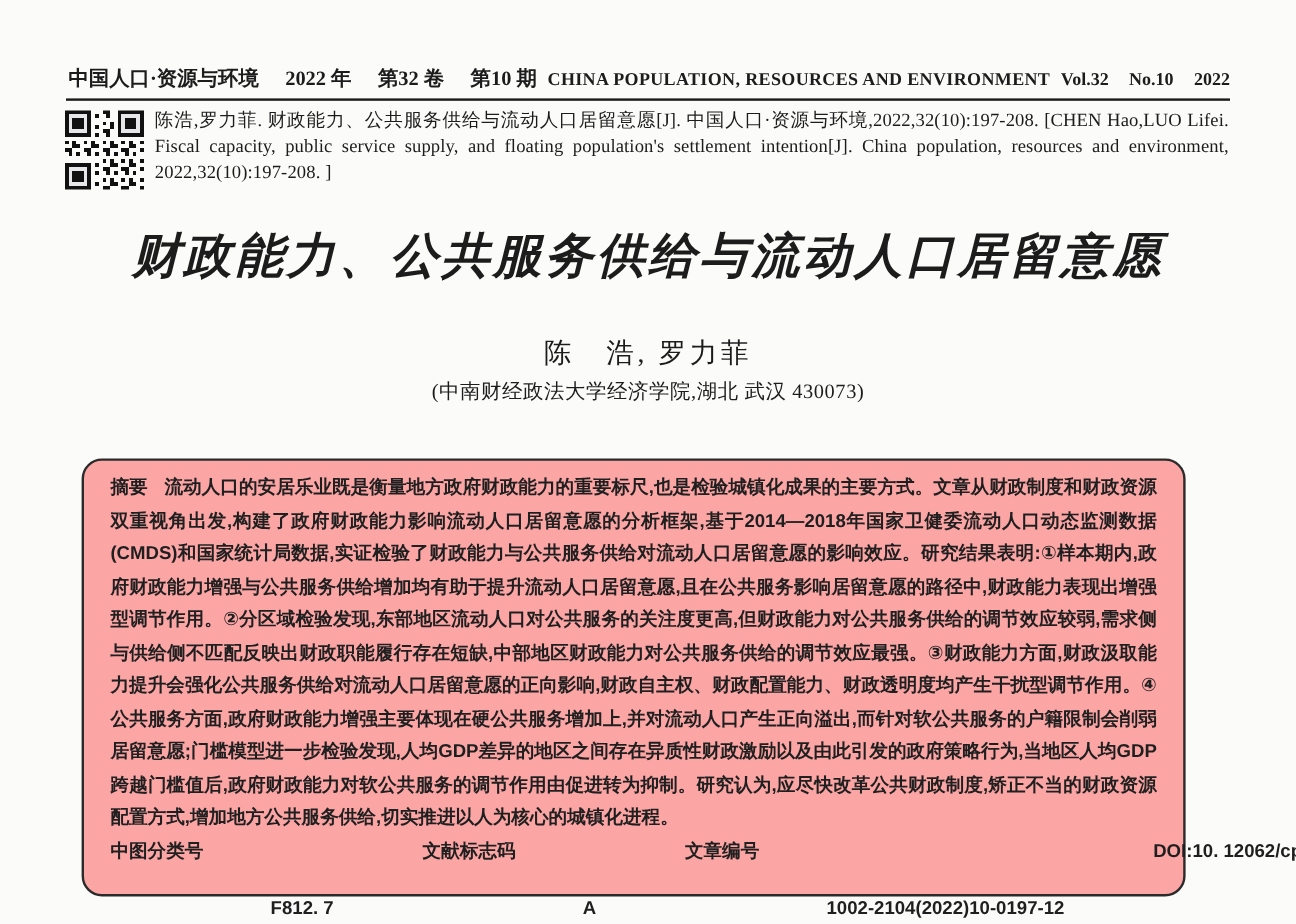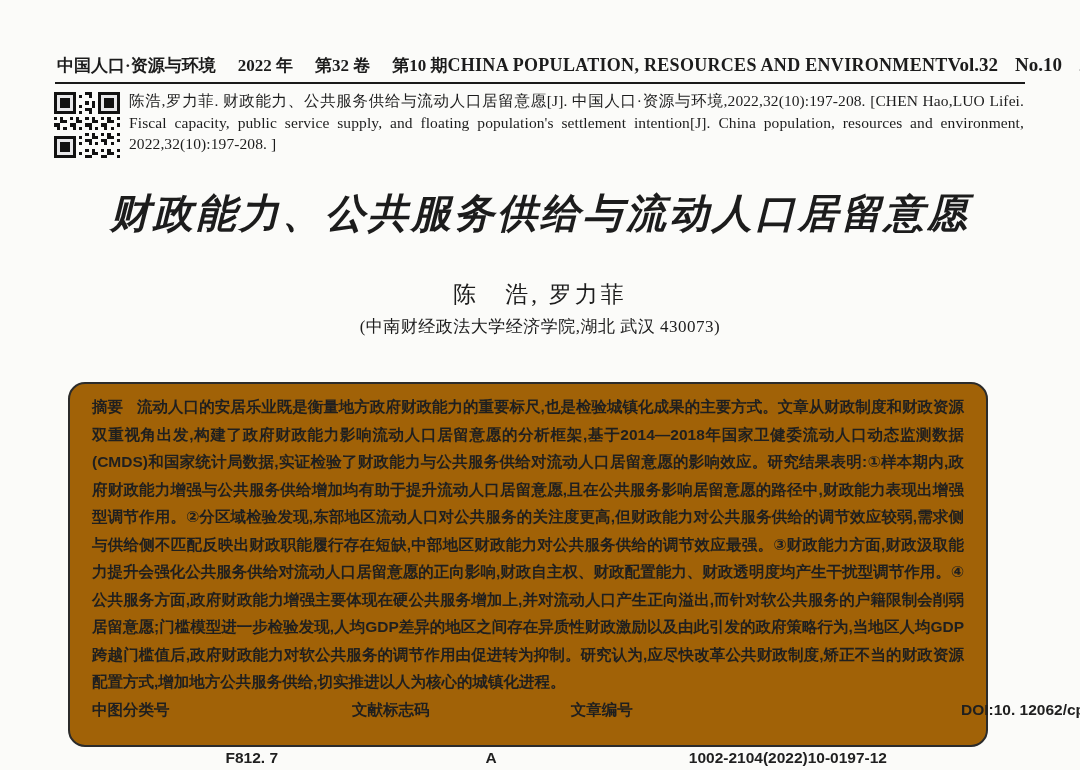--- a/index.html
+++ b/index.html
@@ -12,22 +12,22 @@
   }
   .page { position: relative; width: 1080px; height: 552px; }
 
   
   .jheader {
     position: absolute; top: 54px; left: 57px; right: 55px;
     display: flex; align-items: baseline; justify-content: space-between;
     font-weight: bold; font-size: 17px; white-space: nowrap;
   }
   .jheader .cn-group { display: flex; gap: 22px; }
-  .jheader .en-name { font-size: 18px; letter-spacing: .3px; }
-  .jheader .en-group { display: flex; gap: 17px; font-size: 19px; }
+  .jheader .en-name { font-size: 15px; letter-spacing: .3px; }
+  .jheader .en-group { display: flex; gap: 17px; font-size: 15px; }
   .hrule {
     position: absolute; top: 82px; left: 55px; right: 55px;
     border-top: 2px solid #1a1a1a;
   }
 
   
   .citation {
     position: absolute; top: 90px; left: 54px; right: 56px;
     display: flex; align-items: flex-start;
   }
@@ -187,21 +187,21 @@
         <rect x="1" y="15" width="5" height="5" fill="#e7e7e9"></rect>
         <rect x="2" y="16" width="3" height="3" fill="#111"></rect>
       </svg>
     <p>陈浩,罗力菲. 财政能力、公共服务供给与流动人口居留意愿[J]. 中国人口·资源与环境,2022,32(10):197-208. [CHEN Hao,LUO Lifei. Fiscal capacity, public service supply, and floating population's settlement intention[J]. China population, resources and environment, 2022,32(10):197-208. ]</p>
   </section>
 
   <h1 class="title">财政能力、公共服务供给与流动人口居留意愿</h1>
   <div class="authors">陈　浩, 罗力菲</div>
   <div class="affiliation">(中南财经政法大学经济学院,湖北 武汉 430073)</div>
 
-  <section class="abs-box" style="background: #a16207; border-color: rgb(43, 43, 43);">
+  <section class="abs-box" style="background: #fca5a5; border-color: rgb(43, 43, 43);">
     <p><span class="lbl">摘要</span><span>流动人口的安居乐业既是衡量地方政府财政能力的重要标尺,也是检验城镇化成果的主要方式。文章从财政制度和财政资源双重视角出发,构建了政府财政能力影响流动人口居留意愿的分析框架,基于2014—2018年国家卫健委流动人口动态监测数据(CMDS)和国家统计局数据,实证检验了财政能力与公共服务供给对流动人口居留意愿的影响效应。研究结果表明:①样本期内,政府财政能力增强与公共服务供给增加均有助于提升流动人口居留意愿,且在公共服务影响居留意愿的路径中,财政能力表现出增强型调节作用。②分区域检验发现,东部地区流动人口对公共服务的关注度更高,但财政能力对公共服务供给的调节效应较弱,需求侧与供给侧不匹配反映出财政职能履行存在短缺,中部地区财政能力对公共服务供给的调节效应最强。③财政能力方面,财政汲取能力提升会强化公共服务供给对流动人口居留意愿的正向影响,财政自主权、财政配置能力、财政透明度均产生干扰型调节作用。④公共服务方面,政府财政能力增强主要体现在硬公共服务增加上,并对流动人口产生正向溢出,而针对软公共服务的户籍限制会削弱居留意愿;门槛模型进一步检验发现,人均GDP差异的地区之间存在异质性财政激励以及由此引发的政府策略行为,当地区人均GDP跨越门槛值后,政府财政能力对软公共服务的调节作用由促进转为抑制。研究认为,应尽快改革公共财政制度,矫正不当的财政资源配置方式,增加地方公共服务供给,切实推进以人为核心的城镇化进程。</span></p>
     <p class="meta-line">
       <span class="lbl">中图分类号</span>
       <span class="val">F812. 7</span>
       <span class="lbl">文献标志码</span>
       <span class="val">A</span>
       <span class="lbl">文章编号</span>
       <span class="val">1002-2104(2022)10-0197-12</span>
       <span class="doi-group"><span class="lbl">DOI:</span><span class="val">10. 12062/cpre. 11954732</span></span>
     </p>

